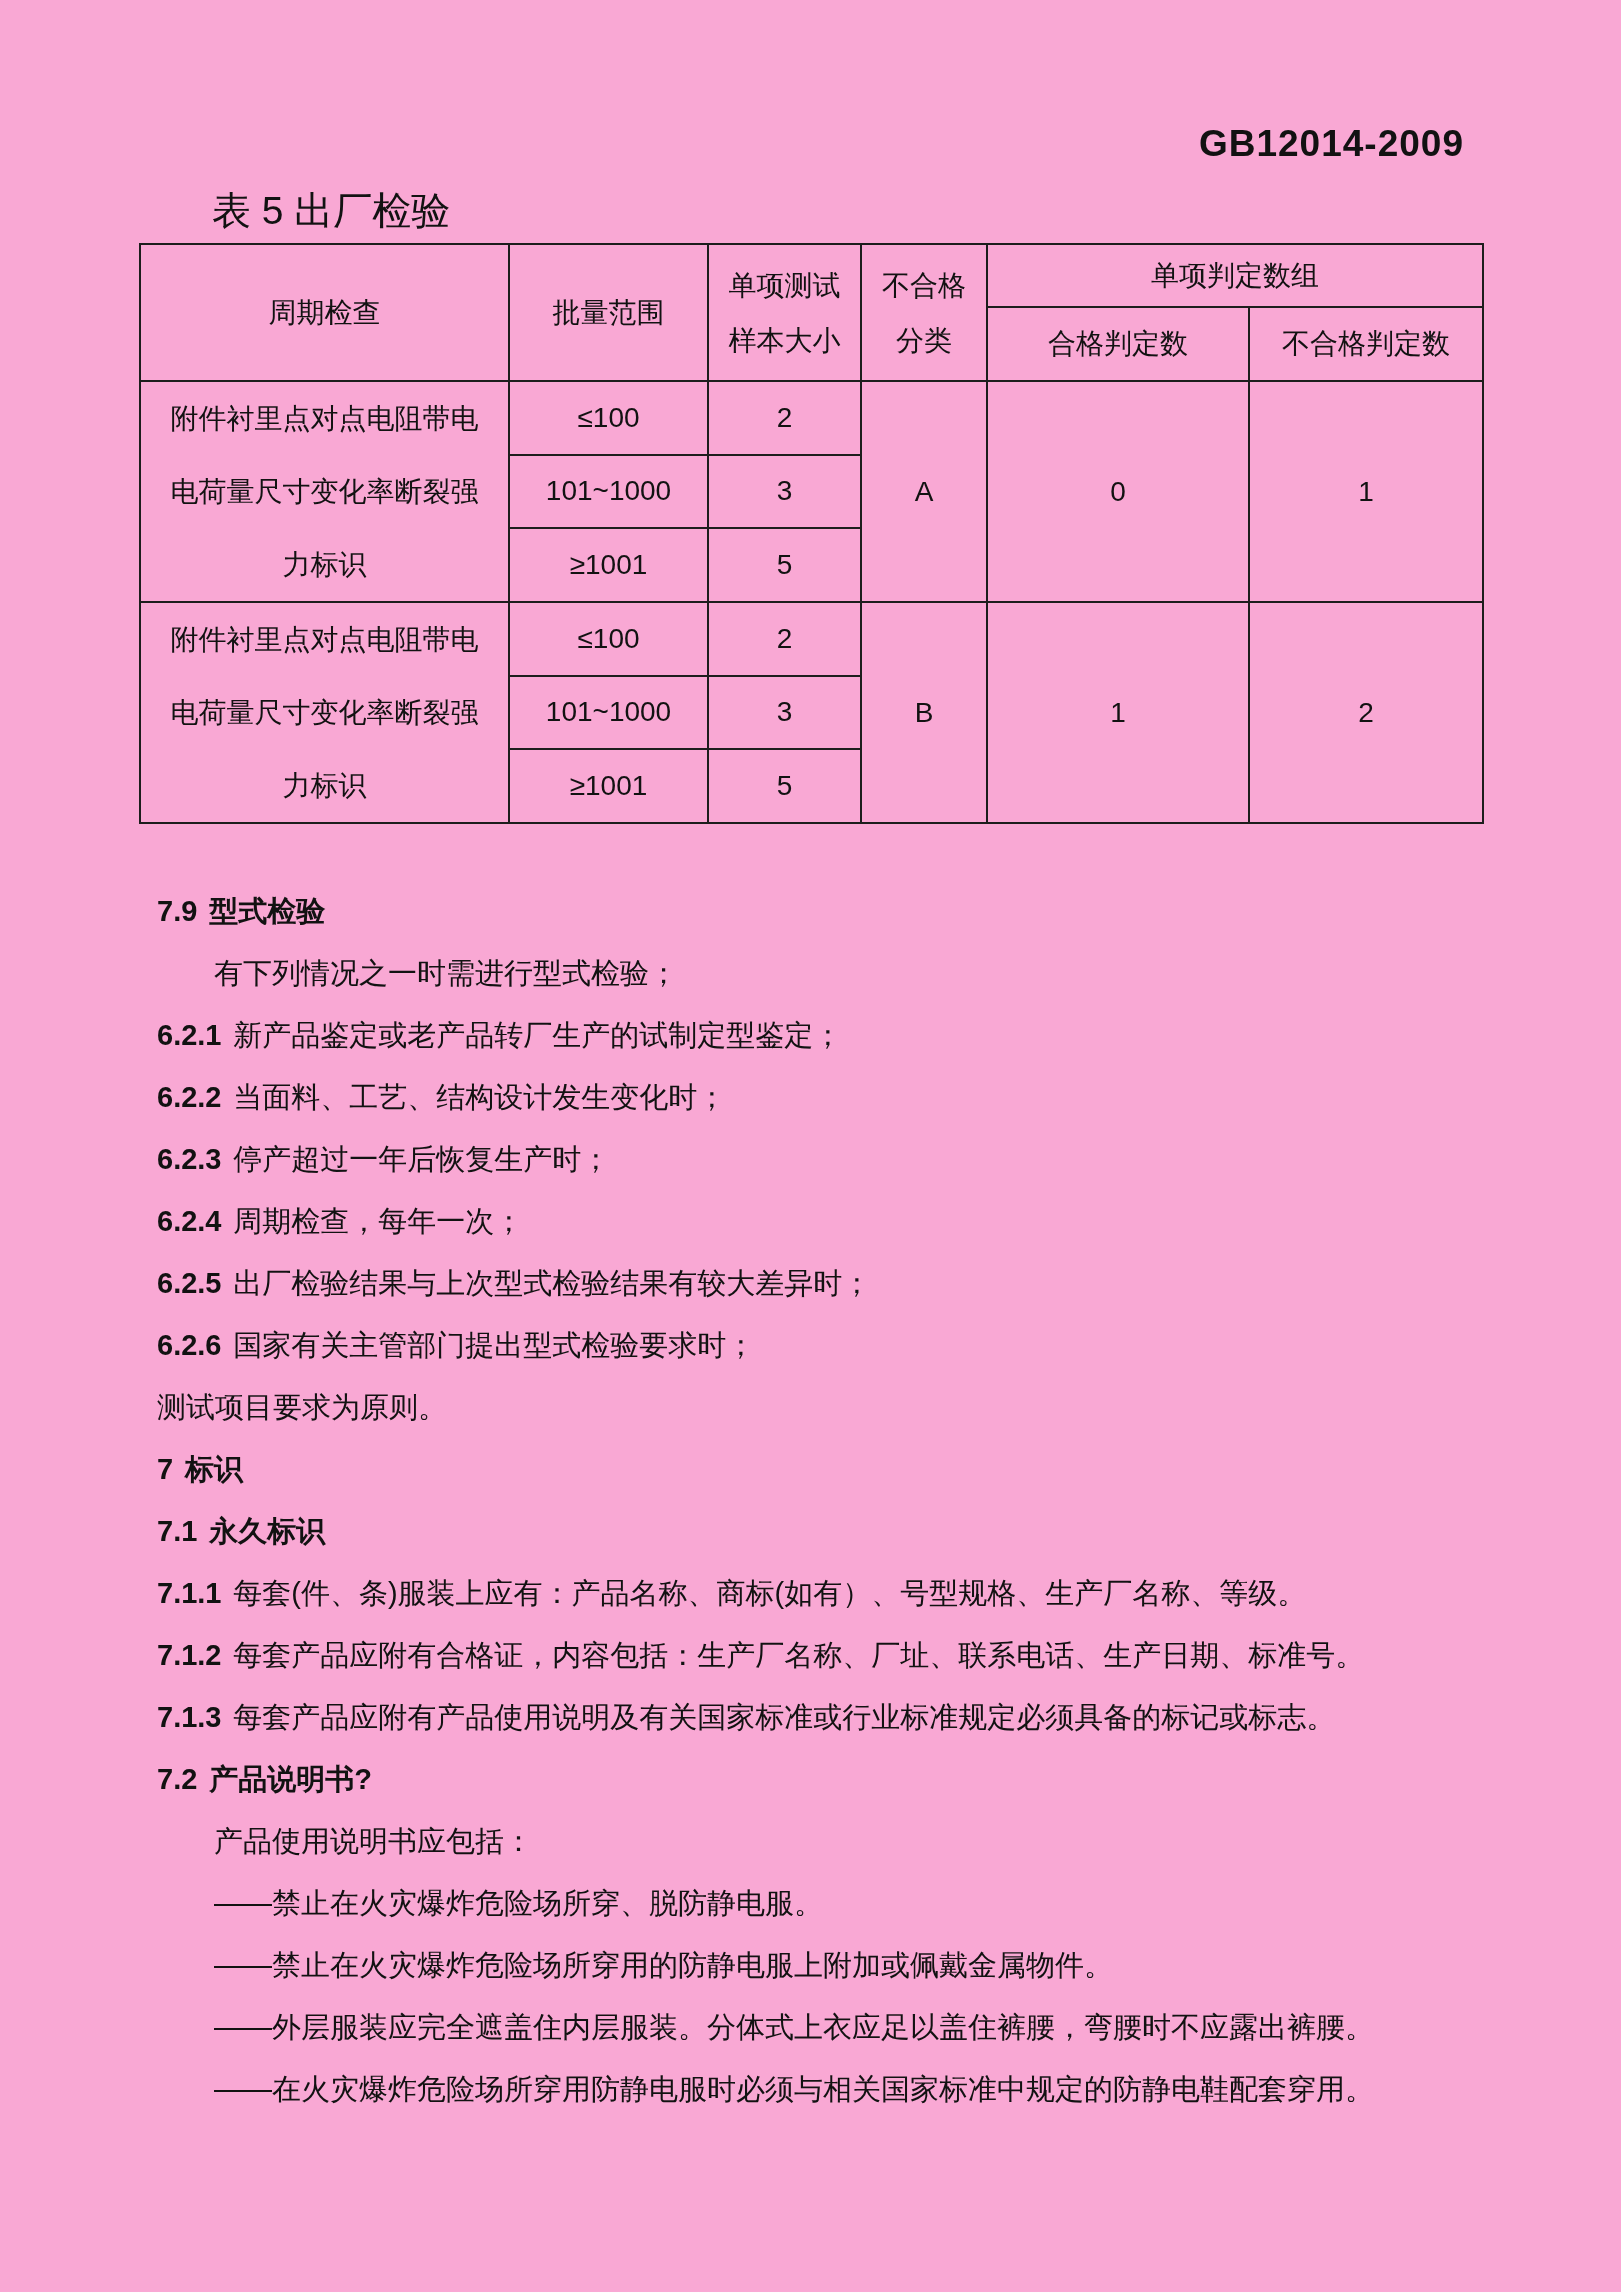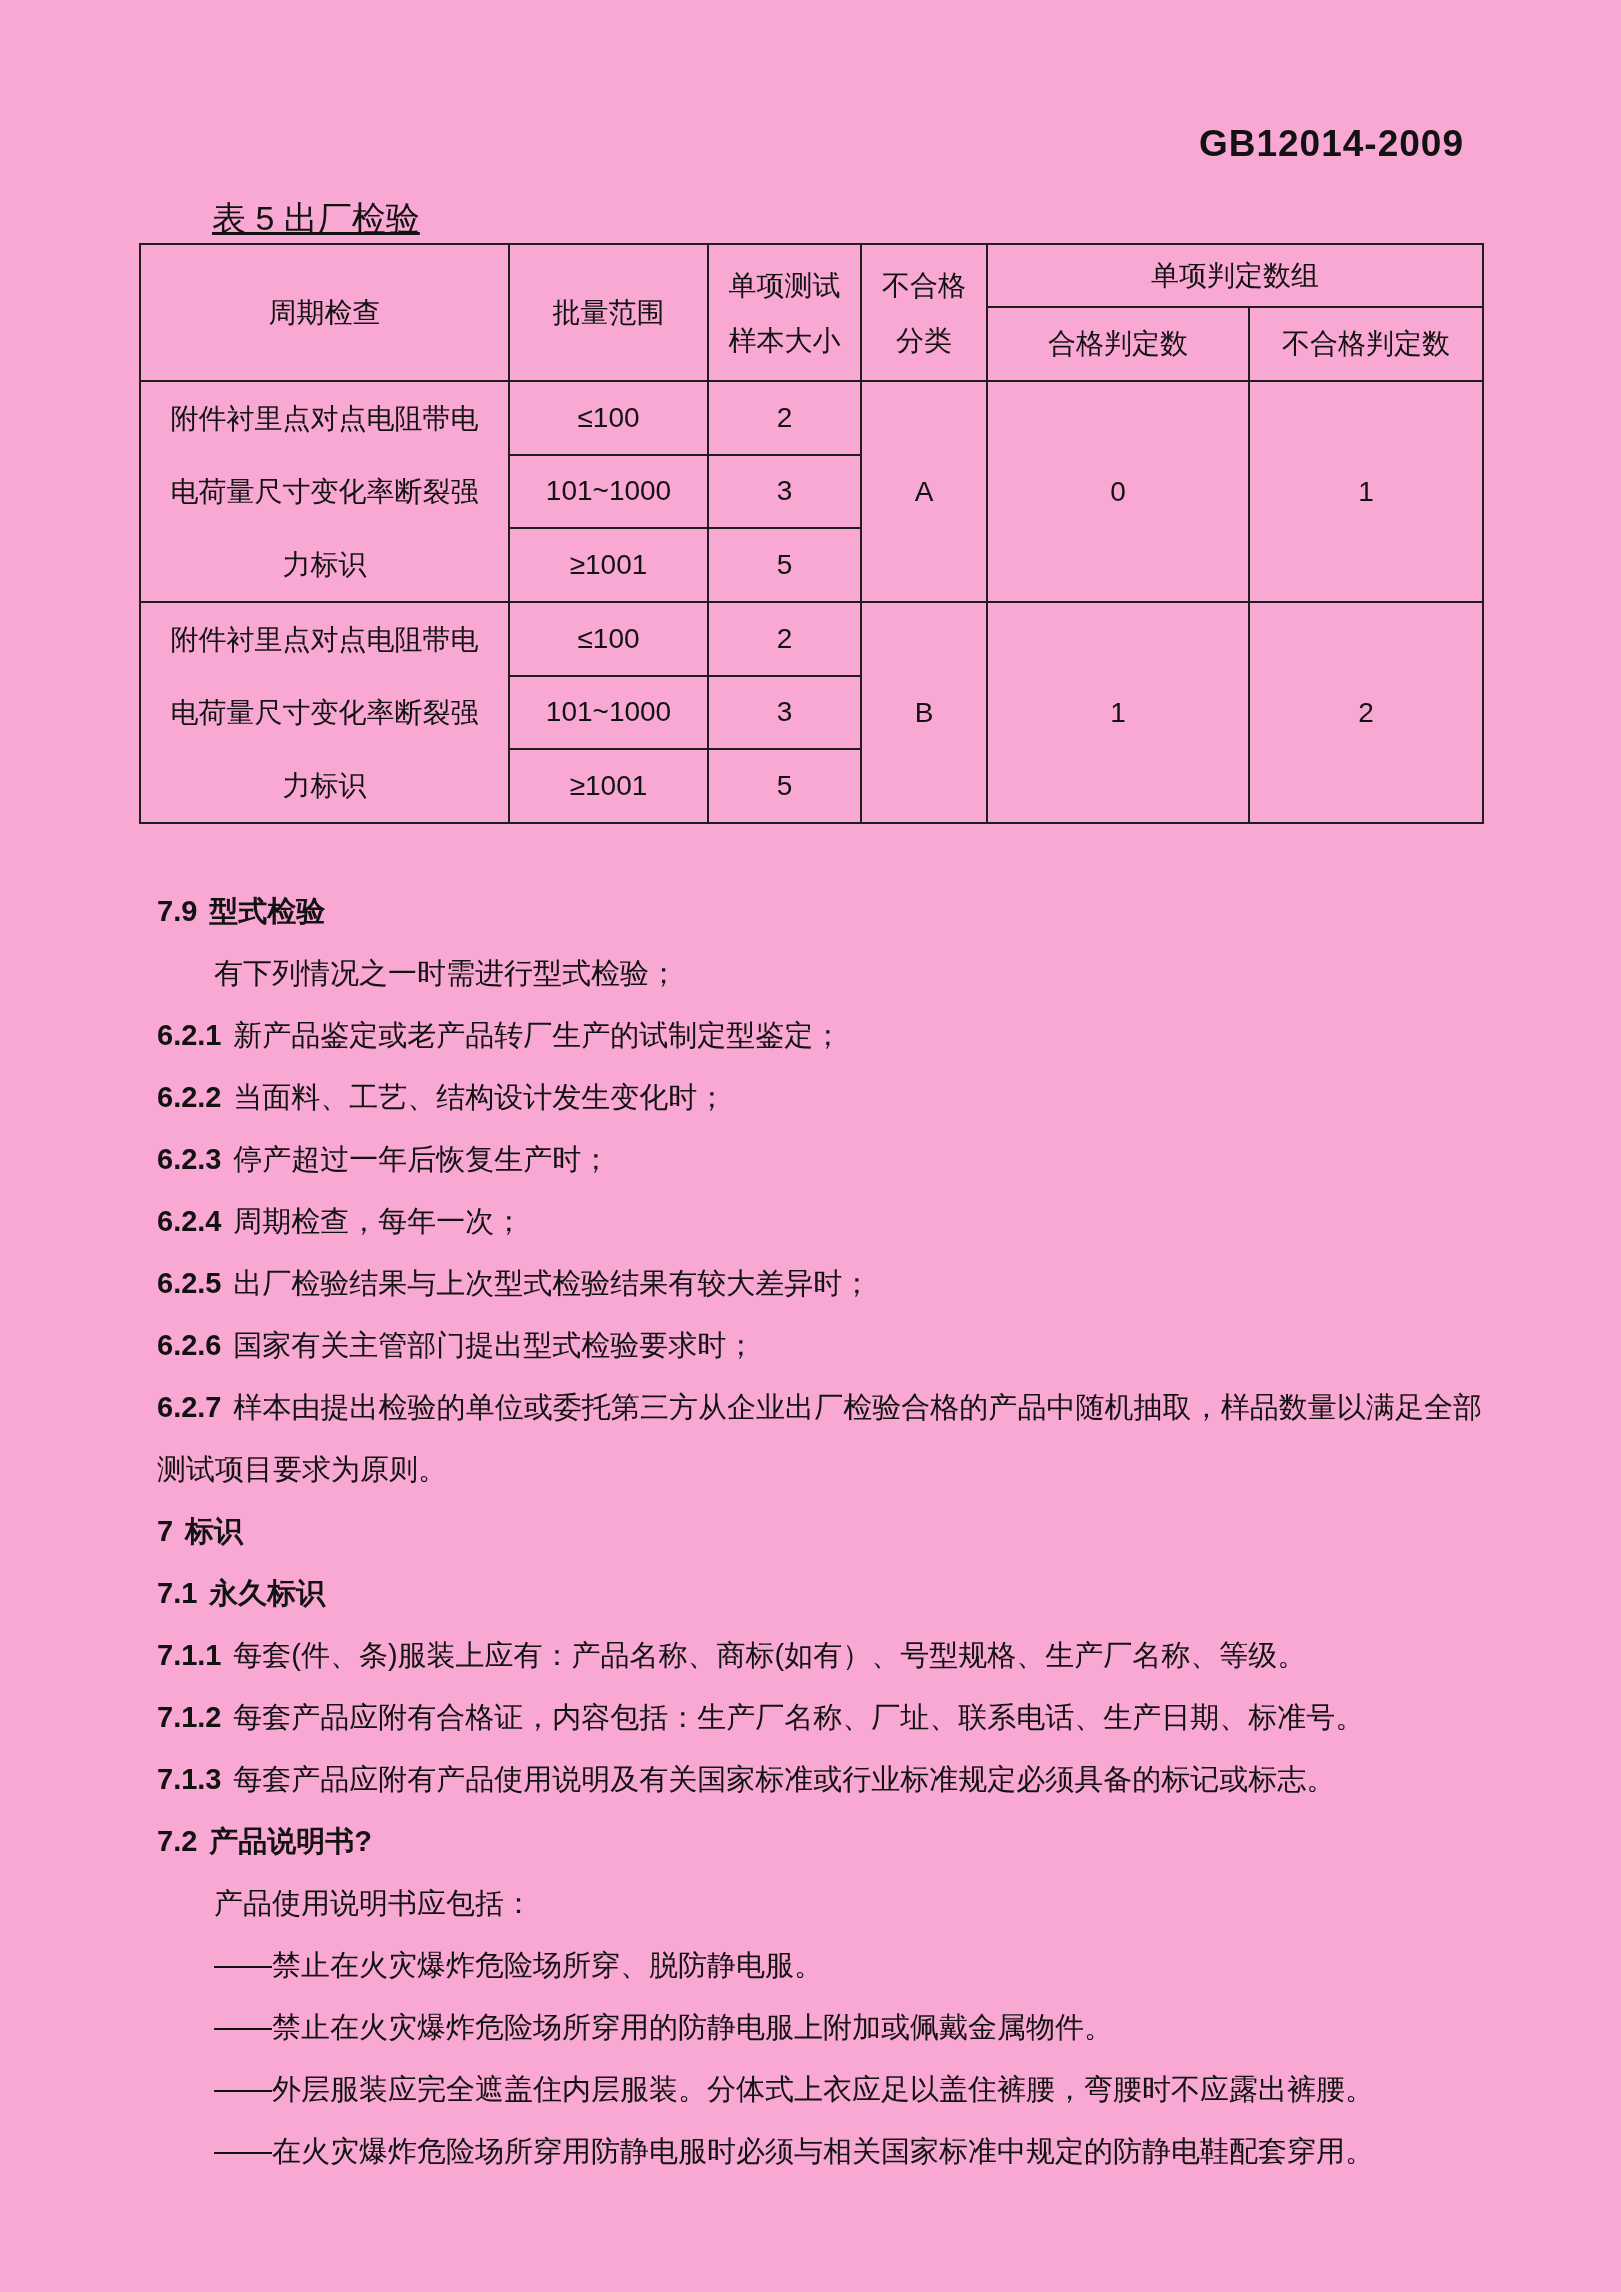--- a/index.html
+++ b/index.html
@@ -9,23 +9,22 @@
     background:#f9a8d4;
     font-family:"Liberation Sans","DejaVu Sans",sans-serif;
     color:#121212;
     overflow:hidden;
   }
   .doc-number{
     position:absolute;top:123px;right:157px;
     font-size:37px;font-weight:bold;letter-spacing:1px;
   }
   .table-caption{
-    position:absolute;top:196px;left:212px;
-    font-size:34px;
-    text-decoration:underline;
+    position:absolute;top:184px;left:212px;
+    font-size:39px;
   }
   table.insp{
     position:absolute;top:243px;left:139px;
     border-collapse:collapse;table-layout:fixed;
   }
   table.insp td{
     border:2px solid #1d1d1d;
     font-size:28px;
     text-align:center;
     vertical-align:middle;
@@ -134,21 +133,20 @@
 
   <div class="body-text">
     <div class="para h"><span class="num">7.9</span><span>型式检验</span></div>
     <div class="para ind"><span>有下列情况之一时需进行型式检验；</span></div>
     <div class="para"><span class="num">6.2.1</span><span>新产品鉴定或老产品转厂生产的试制定型鉴定；</span></div>
     <div class="para"><span class="num">6.2.2</span><span>当面料、工艺、结构设计发生变化时；</span></div>
     <div class="para"><span class="num">6.2.3</span><span>停产超过一年后恢复生产时；</span></div>
     <div class="para"><span class="num">6.2.4</span><span>周期检查，每年一次；</span></div>
     <div class="para"><span class="num">6.2.5</span><span>出厂检验结果与上次型式检验结果有较大差异时；</span></div>
     <div class="para"><span class="num">6.2.6</span><span>国家有关主管部门提出型式检验要求时；</span></div>
-    <div class="para jline"><span class="num">6.2.7</span><span>样本由提出检验的单位或委托第三方从企业出厂检验合格的产品中随机抽取，样品数量以满足全部</span></div>
     <div class="para"><span>测试项目要求为原则。</span></div>
     <div class="para h"><span class="num">7</span><span>标识</span></div>
     <div class="para h"><span class="num">7.1</span><span>永久标识</span></div>
     <div class="para"><span class="num">7.1.1</span><span>每套(件、条)服装上应有：产品名称、商标(如有）、号型规格、生产厂名称、等级。</span></div>
     <div class="para"><span class="num">7.1.2</span><span>每套产品应附有合格证，内容包括：生产厂名称、厂址、联系电话、生产日期、标准号。</span></div>
     <div class="para"><span class="num">7.1.3</span><span>每套产品应附有产品使用说明及有关国家标准或行业标准规定必须具备的标记或标志。</span></div>
     <div class="para h"><span class="num">7.2</span><span>产品说明书?</span></div>
     <div class="para ind"><span>产品使用说明书应包括：</span></div>
     <div class="para ind"><span>——禁止在火灾爆炸危险场所穿、脱防静电服。</span></div>
     <div class="para ind"><span>——禁止在火灾爆炸危险场所穿用的防静电服上附加或佩戴金属物件。</span></div>

